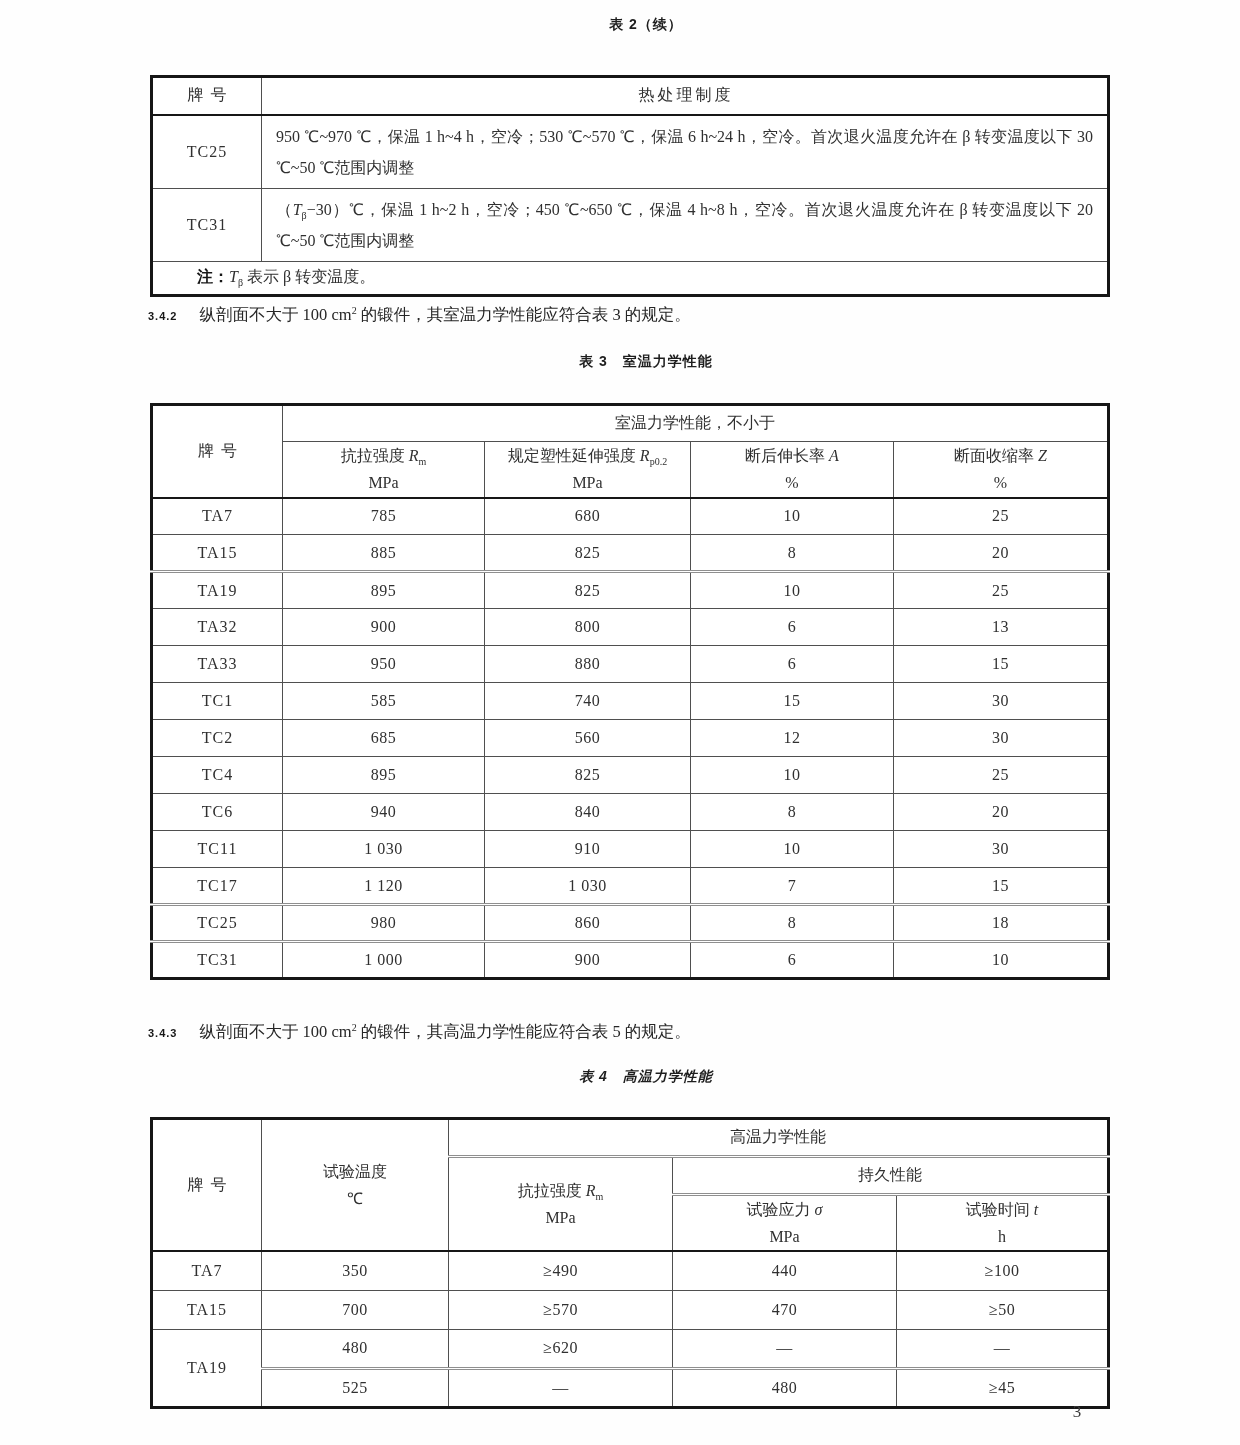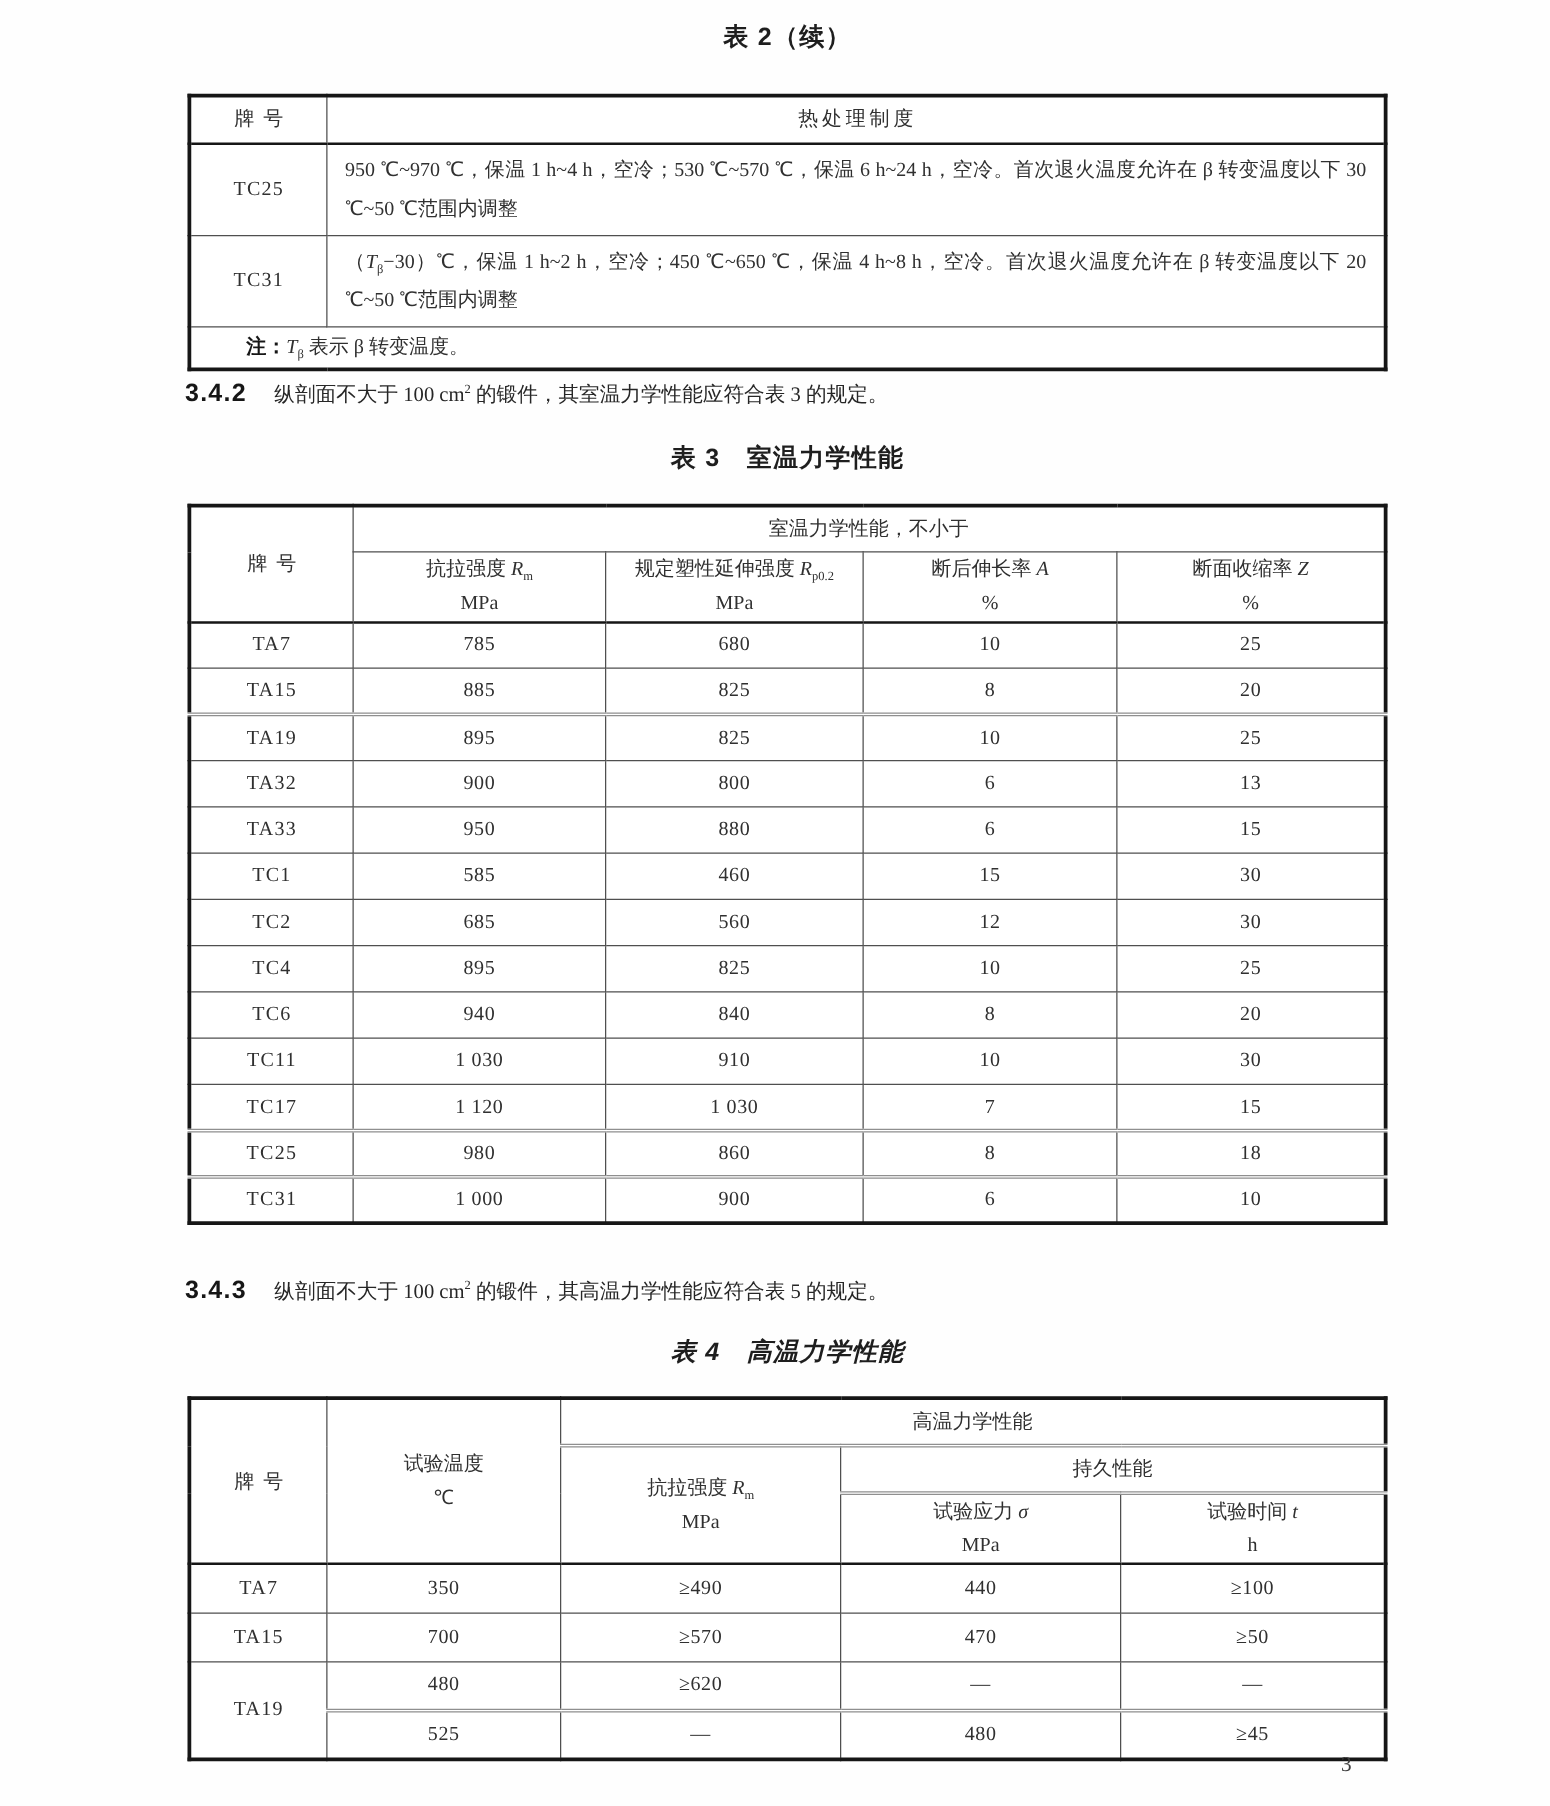--- a/index.html
+++ b/index.html
@@ -5,24 +5,24 @@
   html,body{margin:0;padding:0;background:#e8e8e8;}
   .page{
     position:relative;
     width:1240px;height:1445px;
     background:#fefefe;
     font-family:"Liberation Serif", serif;
     color:#2b2b2b;
     overflow:hidden;
   }
   .doc-title{
-    position:absolute;left:150px;width:960px;
+    position:absolute;left:166px;width:960px;
     text-align:center;
     font-family:"Liberation Sans", sans-serif;
-    font-weight:700;font-size:20px;color:#1e1e1e;
+    font-weight:700;font-size:14px;color:#1e1e1e;
     letter-spacing:1px;
   }
   .tbl{
     position:absolute;left:150px;width:960px;
     border-collapse:collapse;table-layout:fixed;
     background:#fff;
     border:3px solid #161616;
   }
   .tbl th,.tbl td{
     border:1px solid #4f4f4f;
@@ -51,21 +51,21 @@
   sup{font-size:10px;line-height:0;}
   .hl{line-height:27px;}
   .colhdr{font-size:16px;}
   .para{
     position:absolute;left:148px;width:980px;
     font-size:16.5px;color:#262626;line-height:26px;
     white-space:nowrap;
   }
   .secnum{
     font-family:"Liberation Sans", sans-serif;
-    font-weight:700;font-size:20px;color:#161616;
+    font-weight:700;font-size:11px;color:#161616;
     margin-right:22px;letter-spacing:1px;
   }
   .pageno{
     position:absolute;left:1062px;top:1402px;width:30px;
     text-align:center;font-size:17px;color:#3c3c3c;
   }
   .sel-highlight{
     position:absolute;left:186px;top:564px;width:37px;height:36px;
     background:rgba(167,199,230,0.55);
     pointer-events:none;
@@ -174,21 +174,21 @@
       <tr class="h37">
           <td class="grade">TA33</td>
           <td class="num">950</td>
           <td class="num">880</td>
           <td class="num">6</td>
           <td class="num">15</td>
         </tr>
       <tr class="h37">
           <td class="grade">TC1</td>
           <td class="num">585</td>
-          <td class="num">460</td>
+          <td class="num">740</td>
           <td class="num">15</td>
           <td class="num">30</td>
         </tr>
       <tr class="h37">
           <td class="grade">TC2</td>
           <td class="num">685</td>
           <td class="num">560</td>
           <td class="num">12</td>
           <td class="num">30</td>
         </tr>

